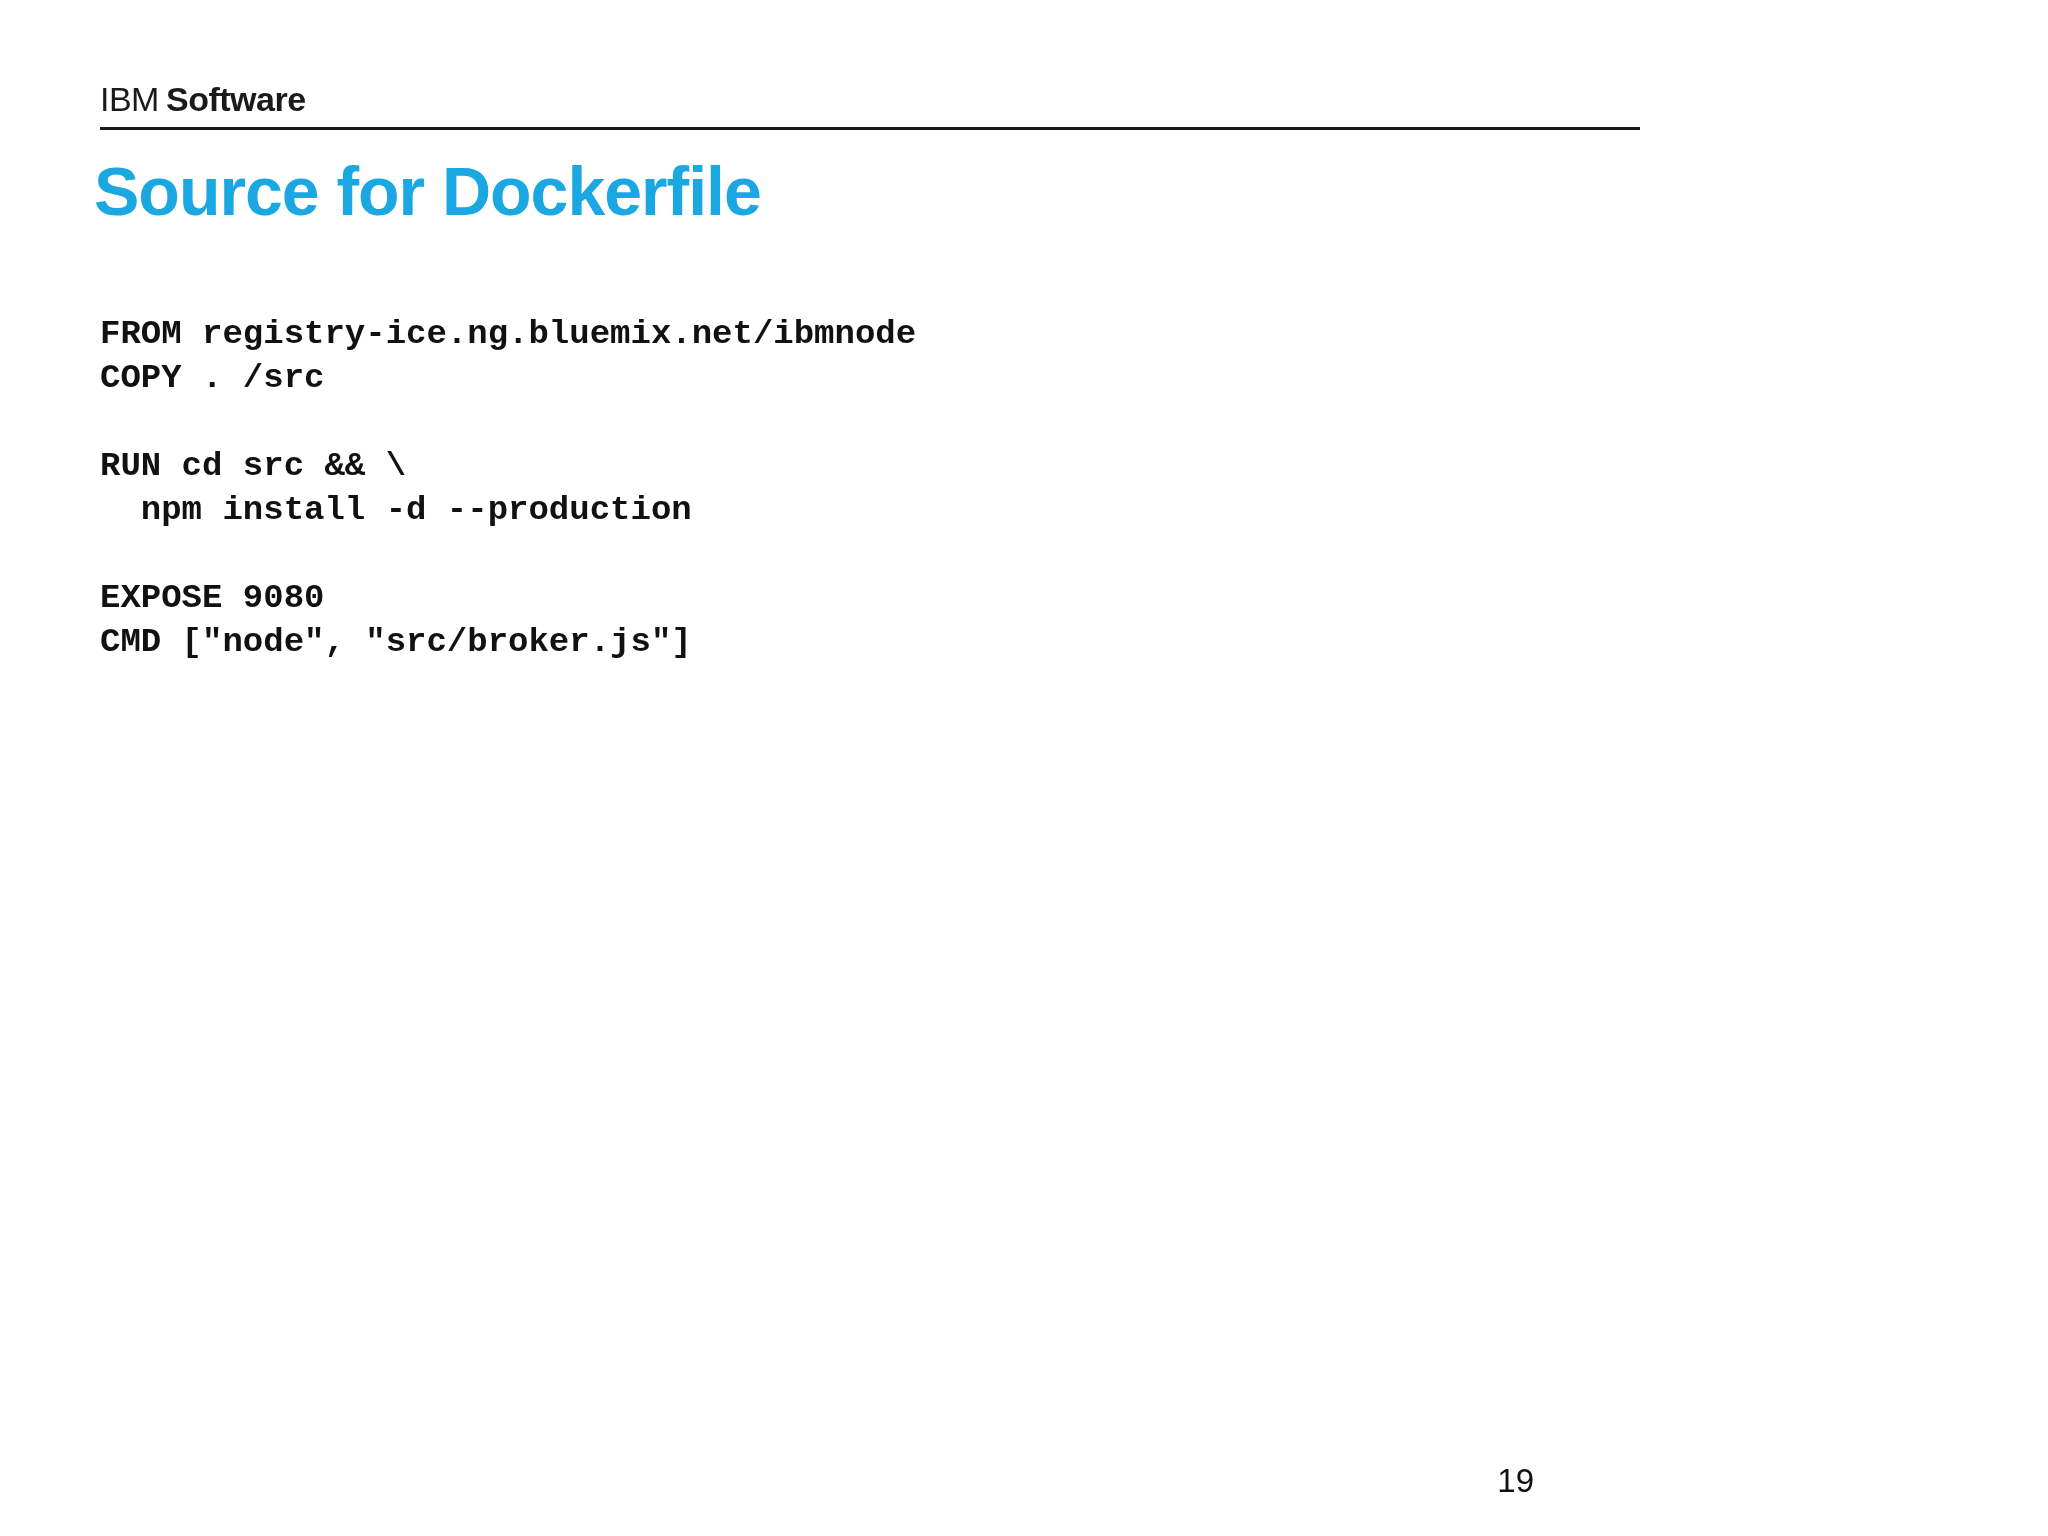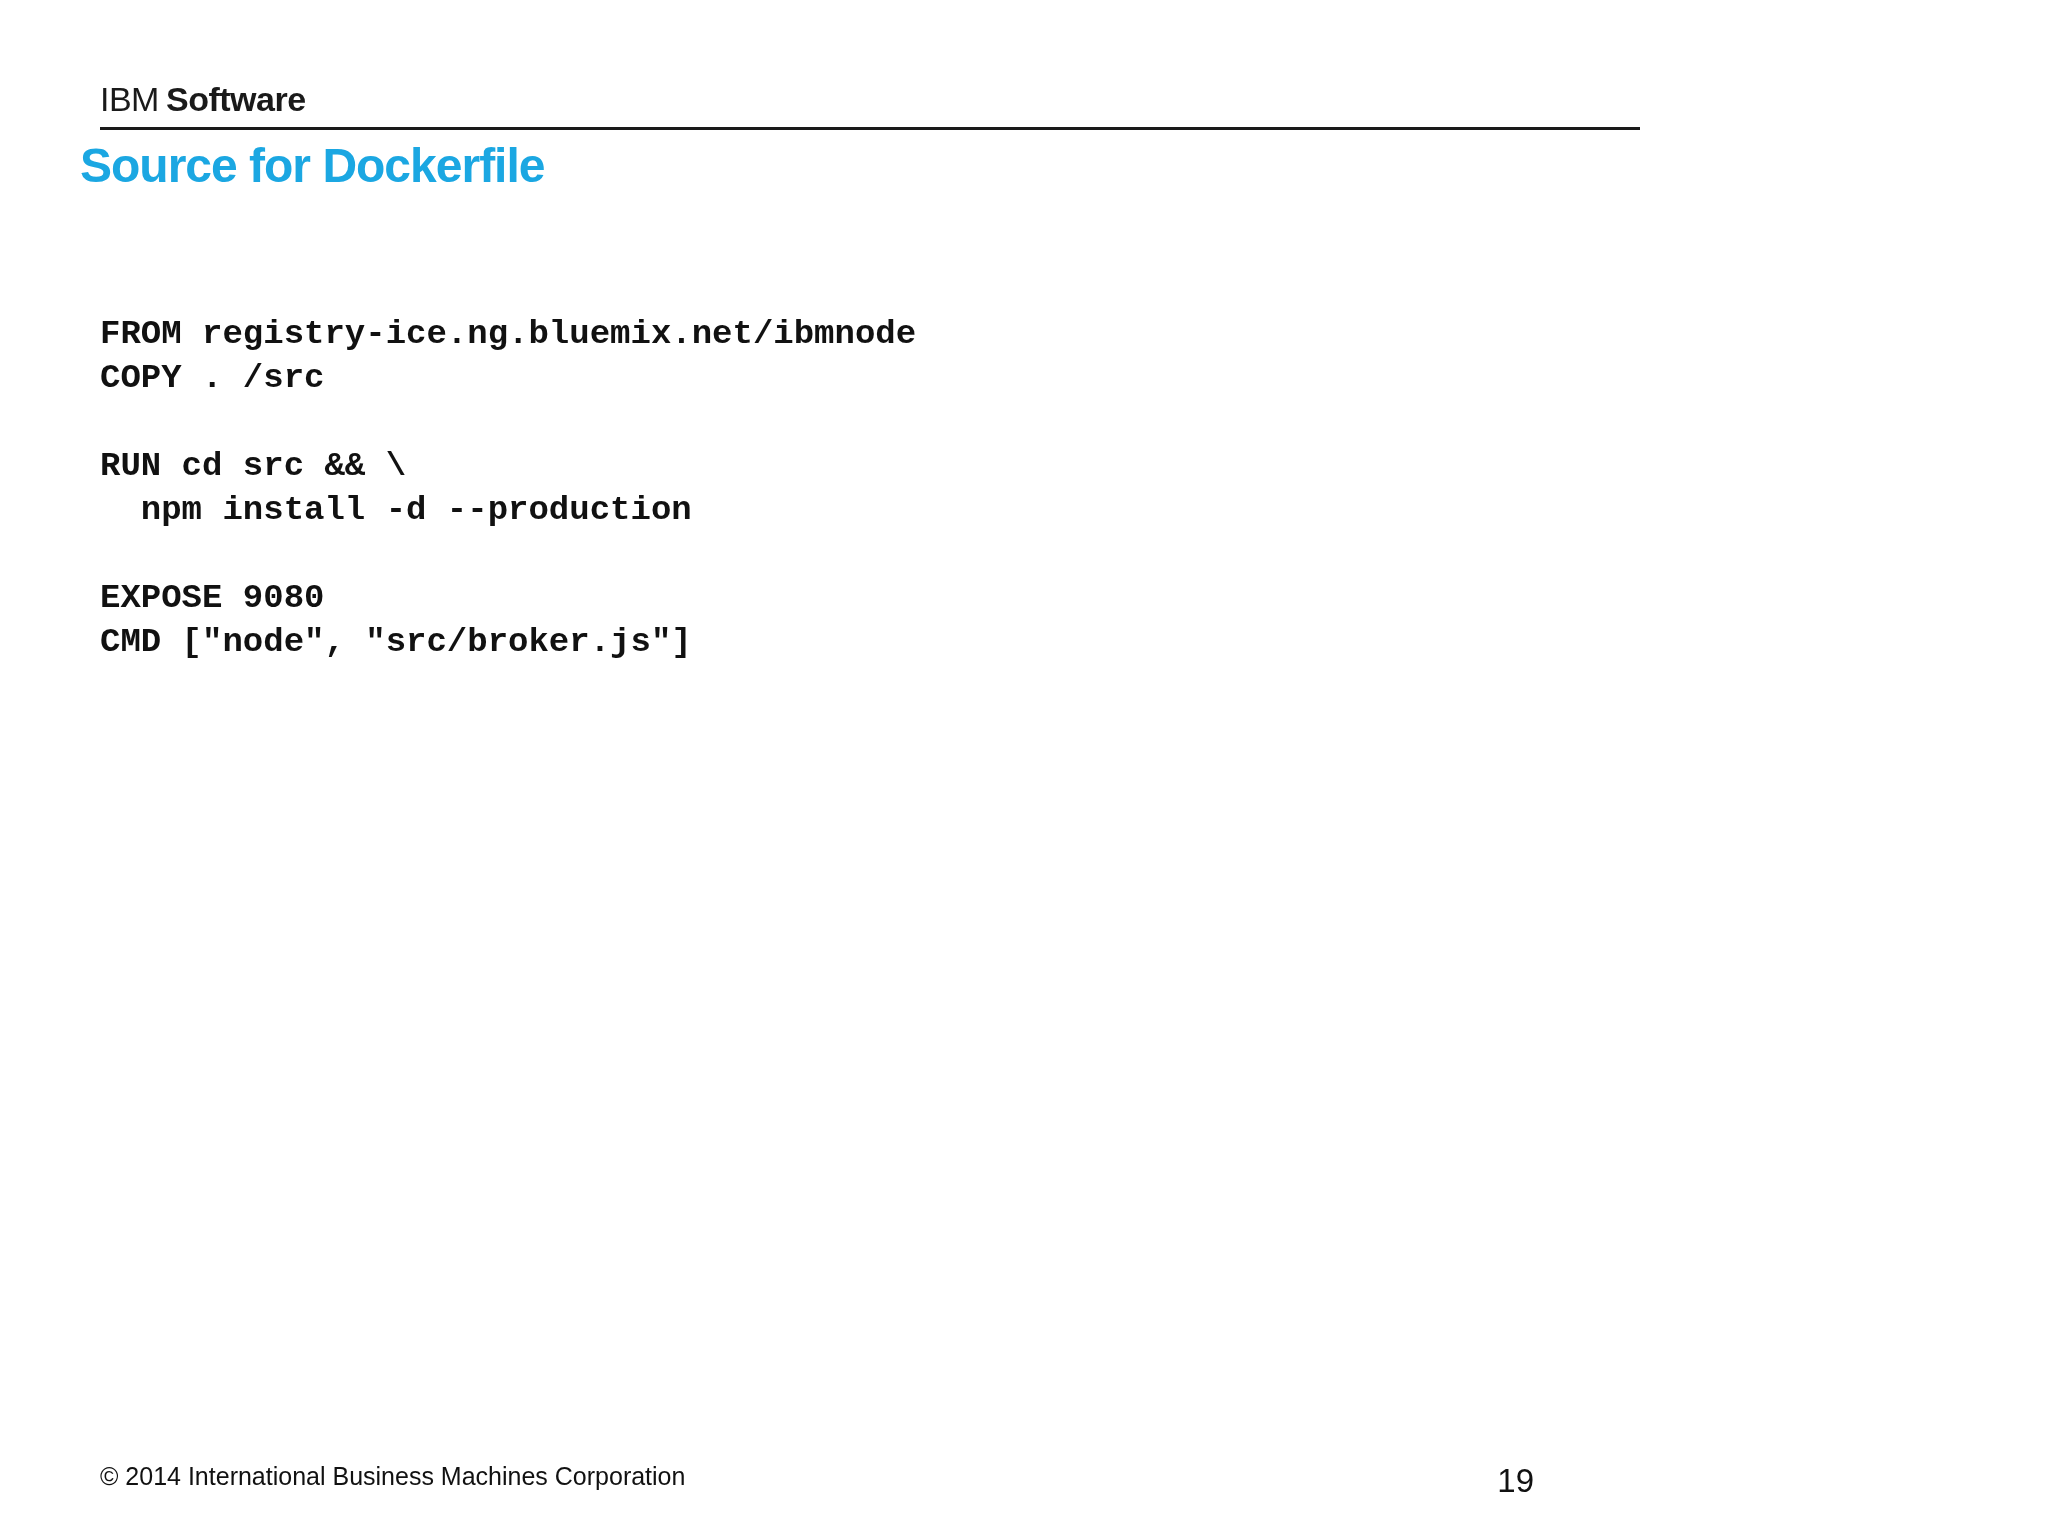--- a/index.html
+++ b/index.html
@@ -45,22 +45,22 @@
     width: 1848px;
     height: 3px;
     background: #1a1a1a;
   }
 
   
   .title {
     position: absolute;
     left: 80px;
     top: 138px;
-    margin: 0;
-    font-size: 48px;
+    margin: 14px;
+    font-size: 68px;
     font-weight: 700;
     letter-spacing: -1px;
     color: var(--title-blue, #1ba7e2);
   }
 
   
   .code {
     position: absolute;
     left: 100px;
     top: 312px;
@@ -122,17 +122,16 @@
 
   <pre class="code">FROM registry-ice.ng.bluemix.net/ibmnode
 COPY . /src
 
 RUN cd src &amp;&amp; \
   npm install -d --production
 
 EXPOSE 9080
 CMD ["node", "src/broker.js"]</pre>
 
-  <div class="copyright">© 2014 International Business Machines Corporation</div>
 
   <div class="page-number">19</div>
 
 </div>
 
 </body></html>

